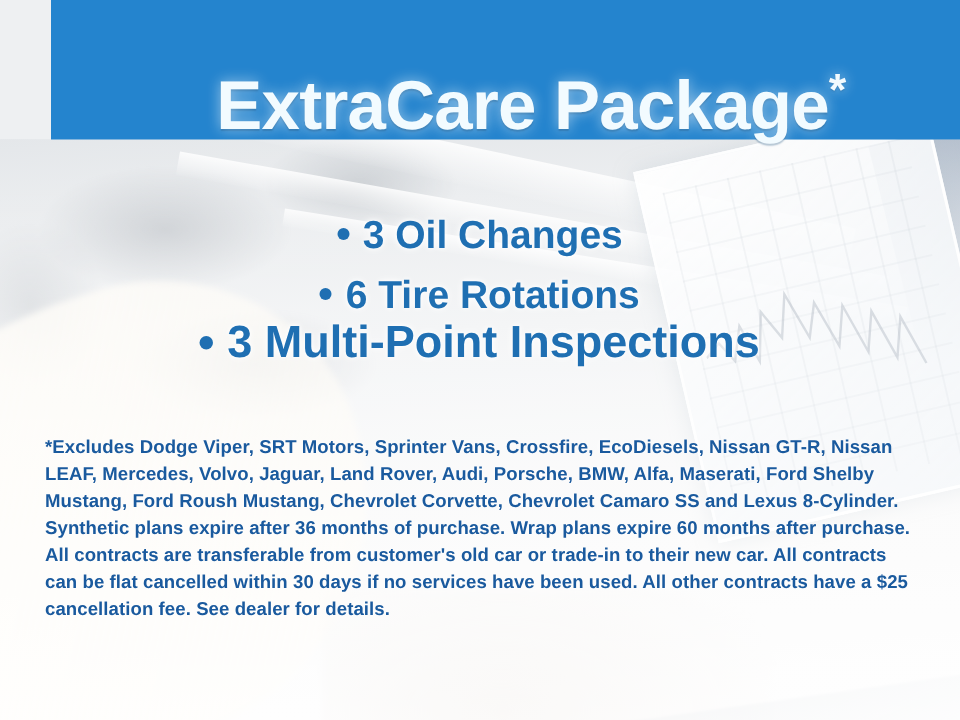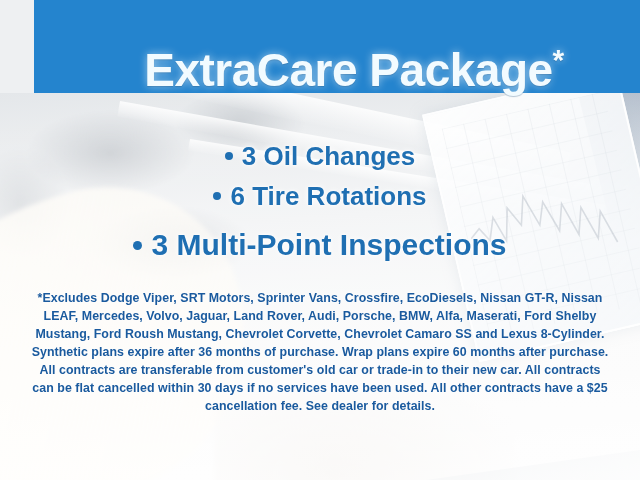--- a/index.html
+++ b/index.html
@@ -207,29 +207,28 @@
     border-radius: 50%;
     background: #1f6fb2;
     margin-right: 9px;
     position: relative;
     top: -2px;
   }
   .benefit-line.size-1 { font-size: 26px; }
   .benefit-line.size-1 .dot { width: 8px; height: 8px; }
   .benefit-line.size-2 { font-size: 26px; margin-top: 9px; }
   .benefit-line.size-2 .dot { width: 8px; height: 8px; }
-  .benefit-line.size-3 { font-size: 30px; margin-top: 16px; }
+  .benefit-line.size-3 { font-size: 30px; margin-top: 0; }
   .benefit-line.size-3 .dot { width: 9px; height: 9px; }
 
   .disclaimer {
     position: absolute;
     left: 30px;
     top: 196px;
     width: 580px;
-    text-align: center;
     color: #1a5a9e;
     font-size: 12.4px;
     font-weight: bold;
     line-height: 18px;
     letter-spacing: 0.05px;
     text-shadow: 0 0 5px rgba(255,255,255,0.95);
   }
 </style>
 </head>
 <body>

